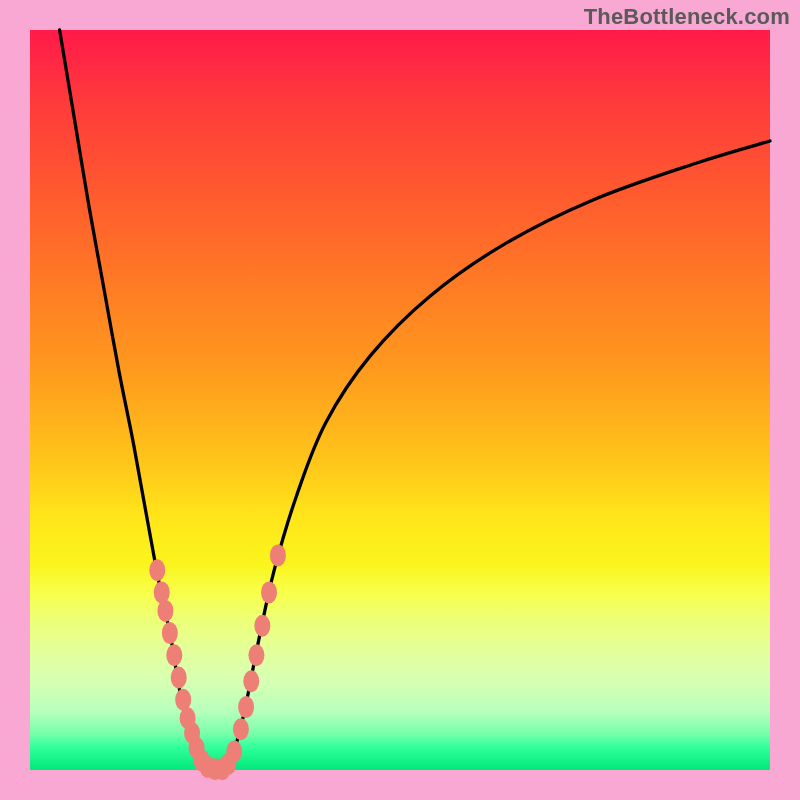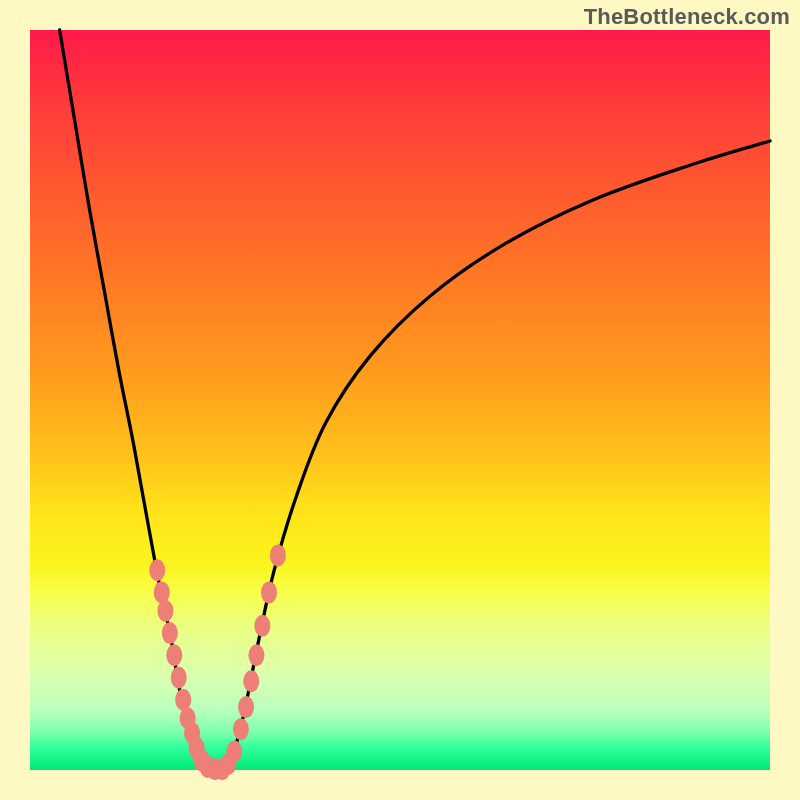--- a/index.html
+++ b/index.html
@@ -8,21 +8,21 @@
     width: 800px;
     height: 800px;
     overflow: hidden;
     background: #000;
     font-family: Arial, Helvetica, sans-serif;
   }
   .frame {
     position: relative;
     width: 800px;
     height: 800px;
-    background: #fef9c3;
+    background: #f9a8d4;
   }
   .plot-area {
     position: absolute;
     left: 30px;
     top: 30px;
     width: 740px;
     height: 740px;
     background: linear-gradient(
       to bottom,
       #ff1a4a 0%,

